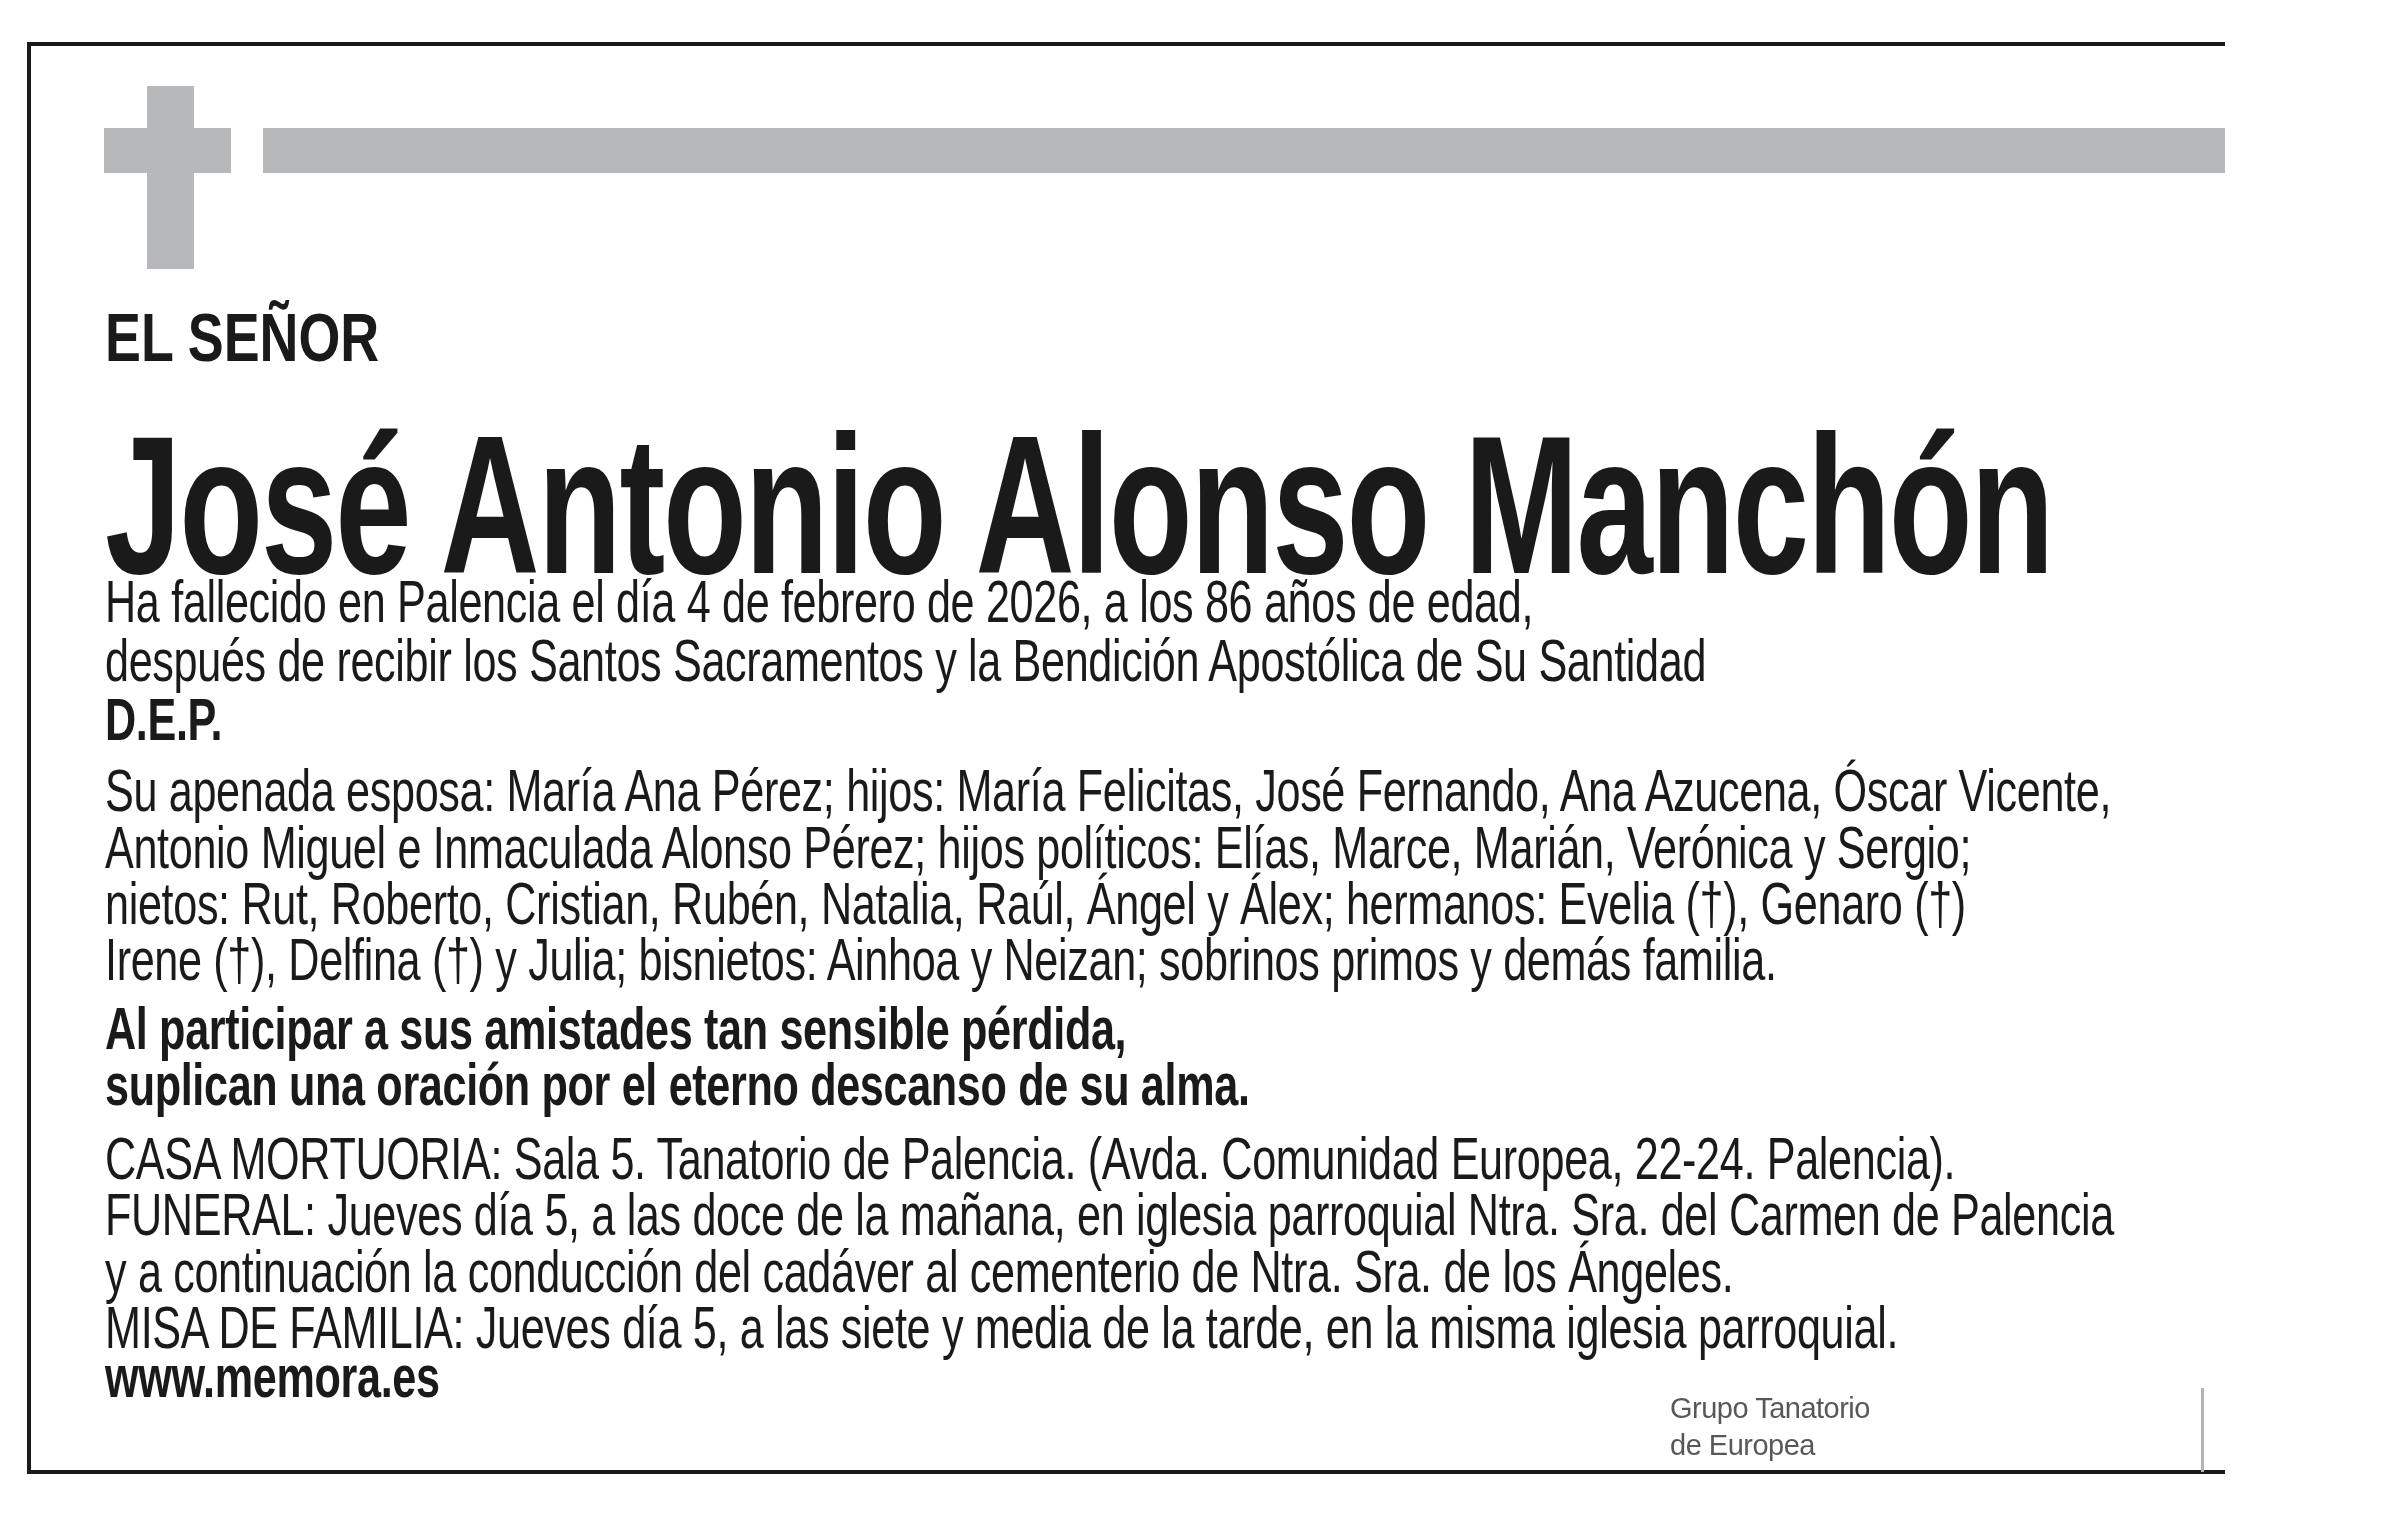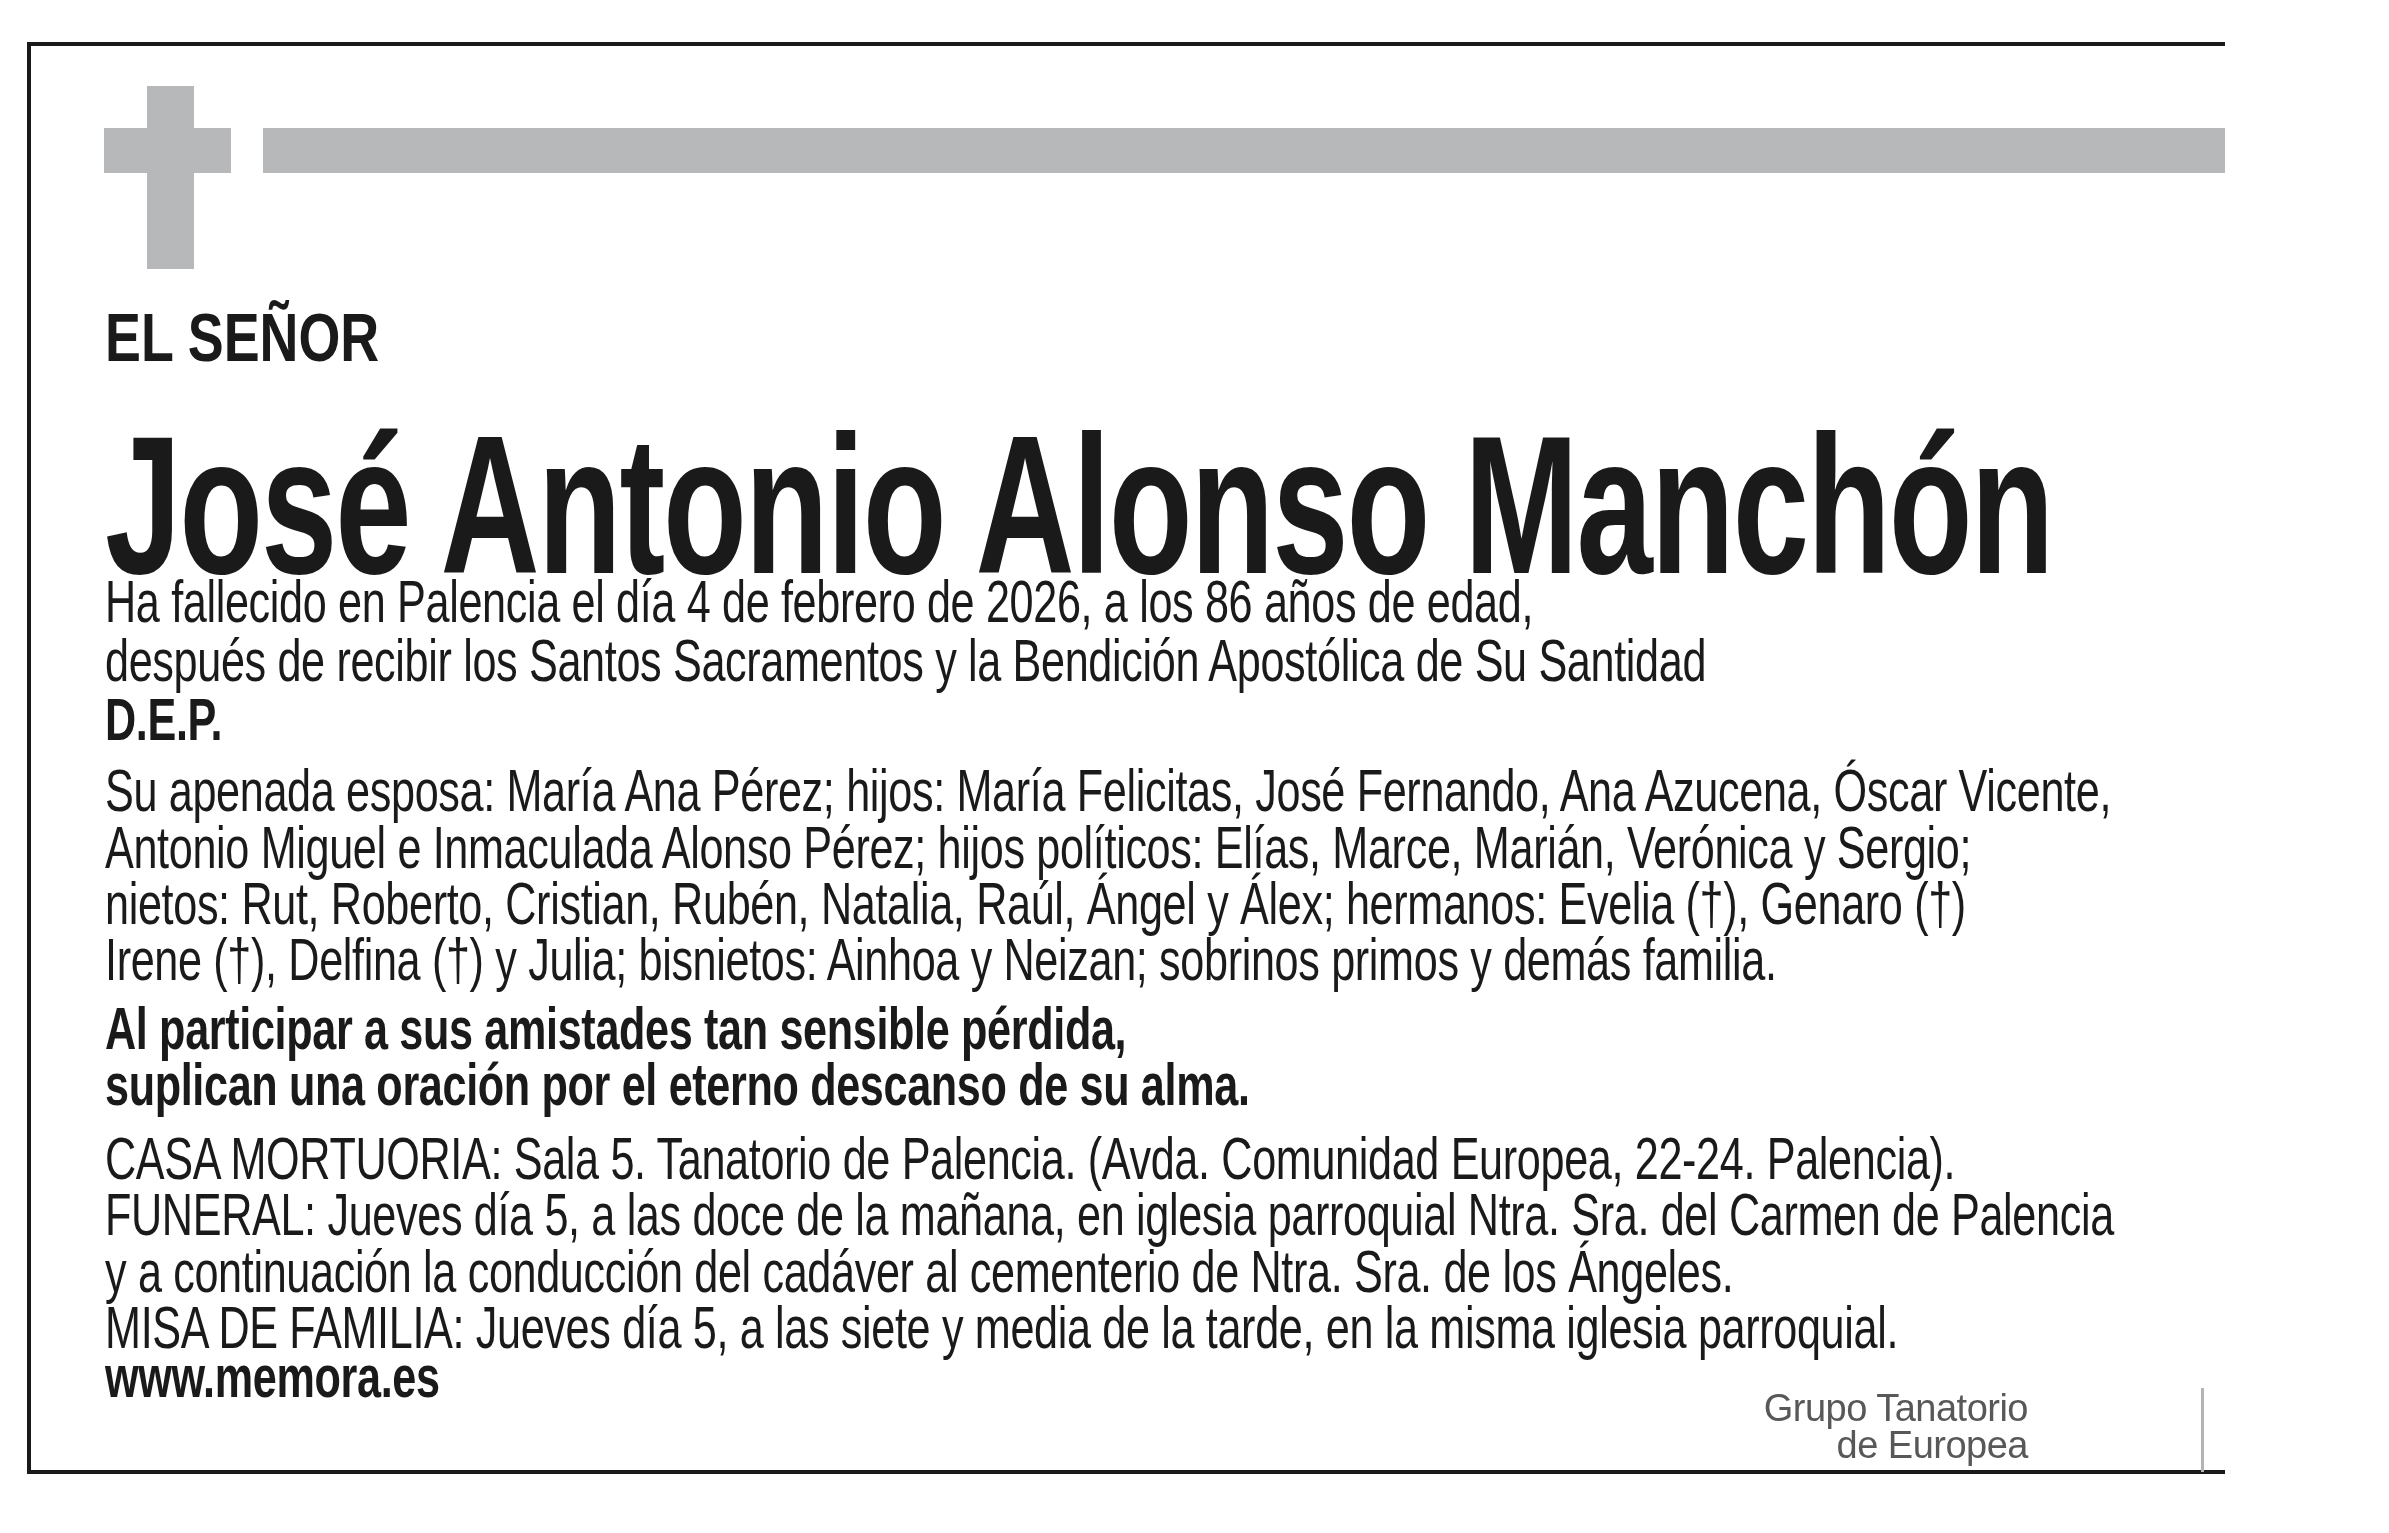--- a/index.html
+++ b/index.html
@@ -66,25 +66,25 @@
   .part-1  { top: 999px; font-weight: bold; }
   .part-2  { top: 1055px; font-weight: bold; }
   .not-1   { top: 1129px; }
   .not-2   { top: 1185px; }
   .not-3   { top: 1242px; }
   .not-4   { top: 1298px; }
   .website { top: 1347px; font-weight: bold; }
 
   .footer-group {
     position: absolute;
-    right: 197px;
+    right: 212px;
     top: 1390px;
     width: 343px;
-    text-align: right;
-    font-size: 38px;
+    text-align: left;
+    font-size: 29px;
     line-height: 37px;
     color: #58585a;
     letter-spacing: -0.5px;
   }
   .footer-divider {
     position: absolute;
     left: 2201px;
     top: 1388px;
     width: 2.9px;
     height: 84px;

